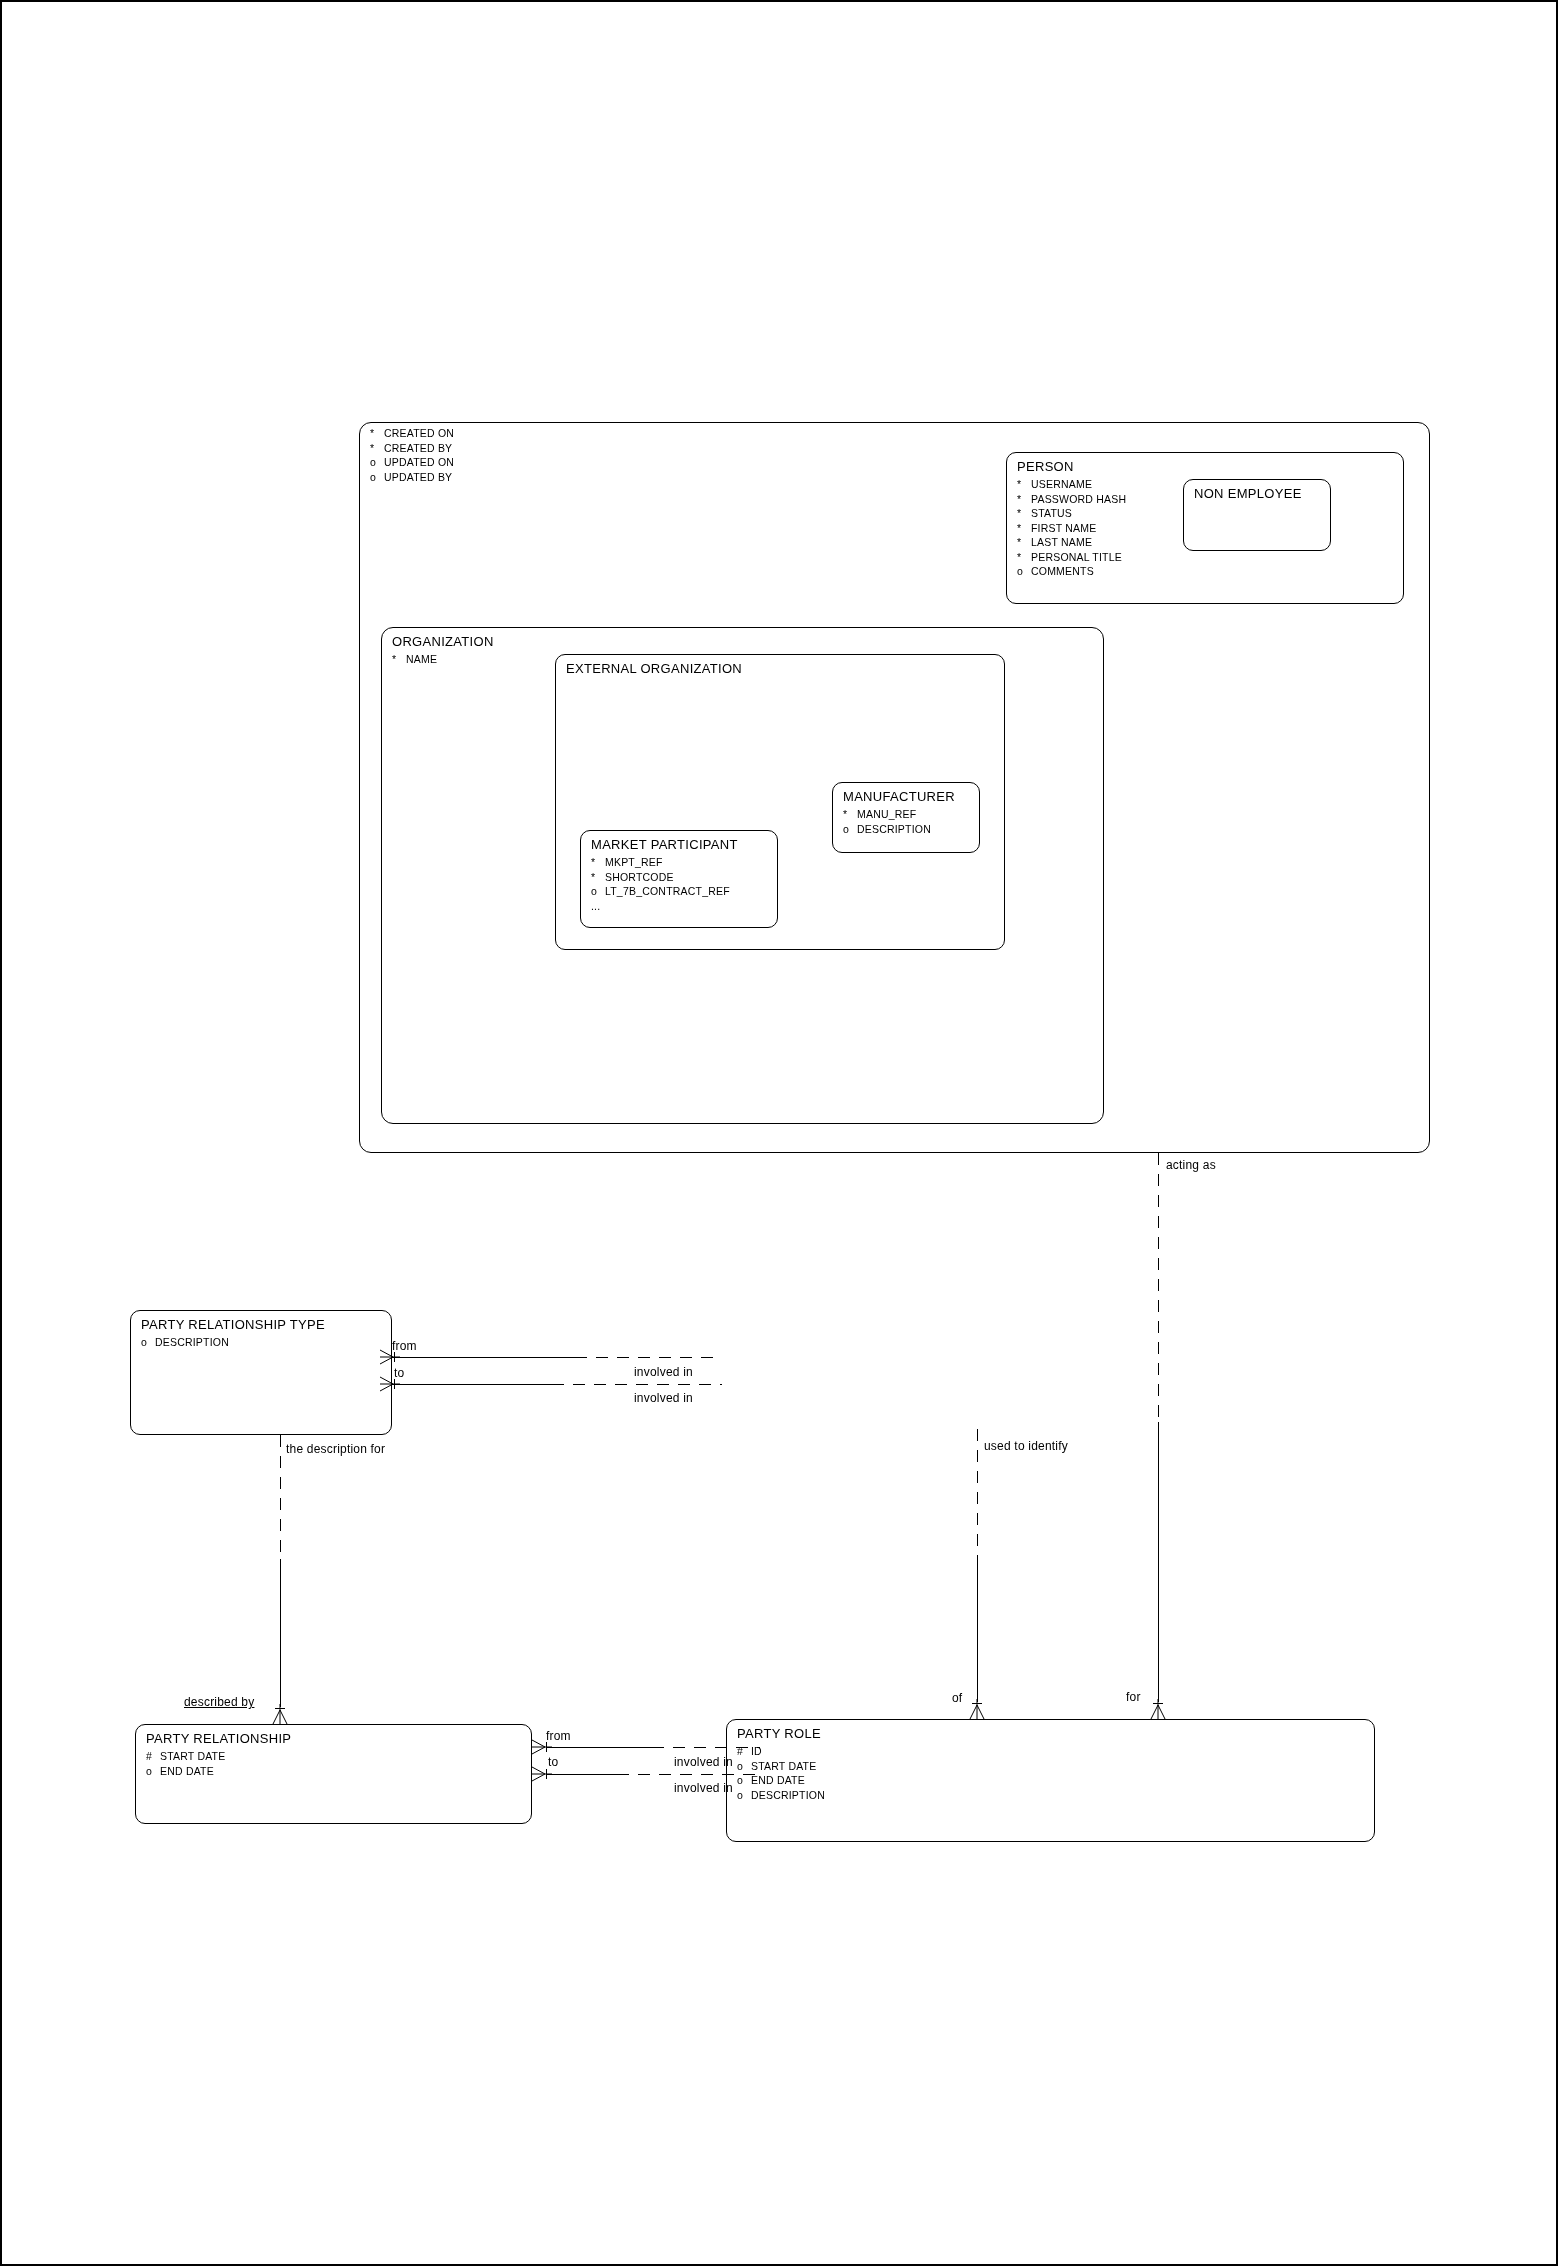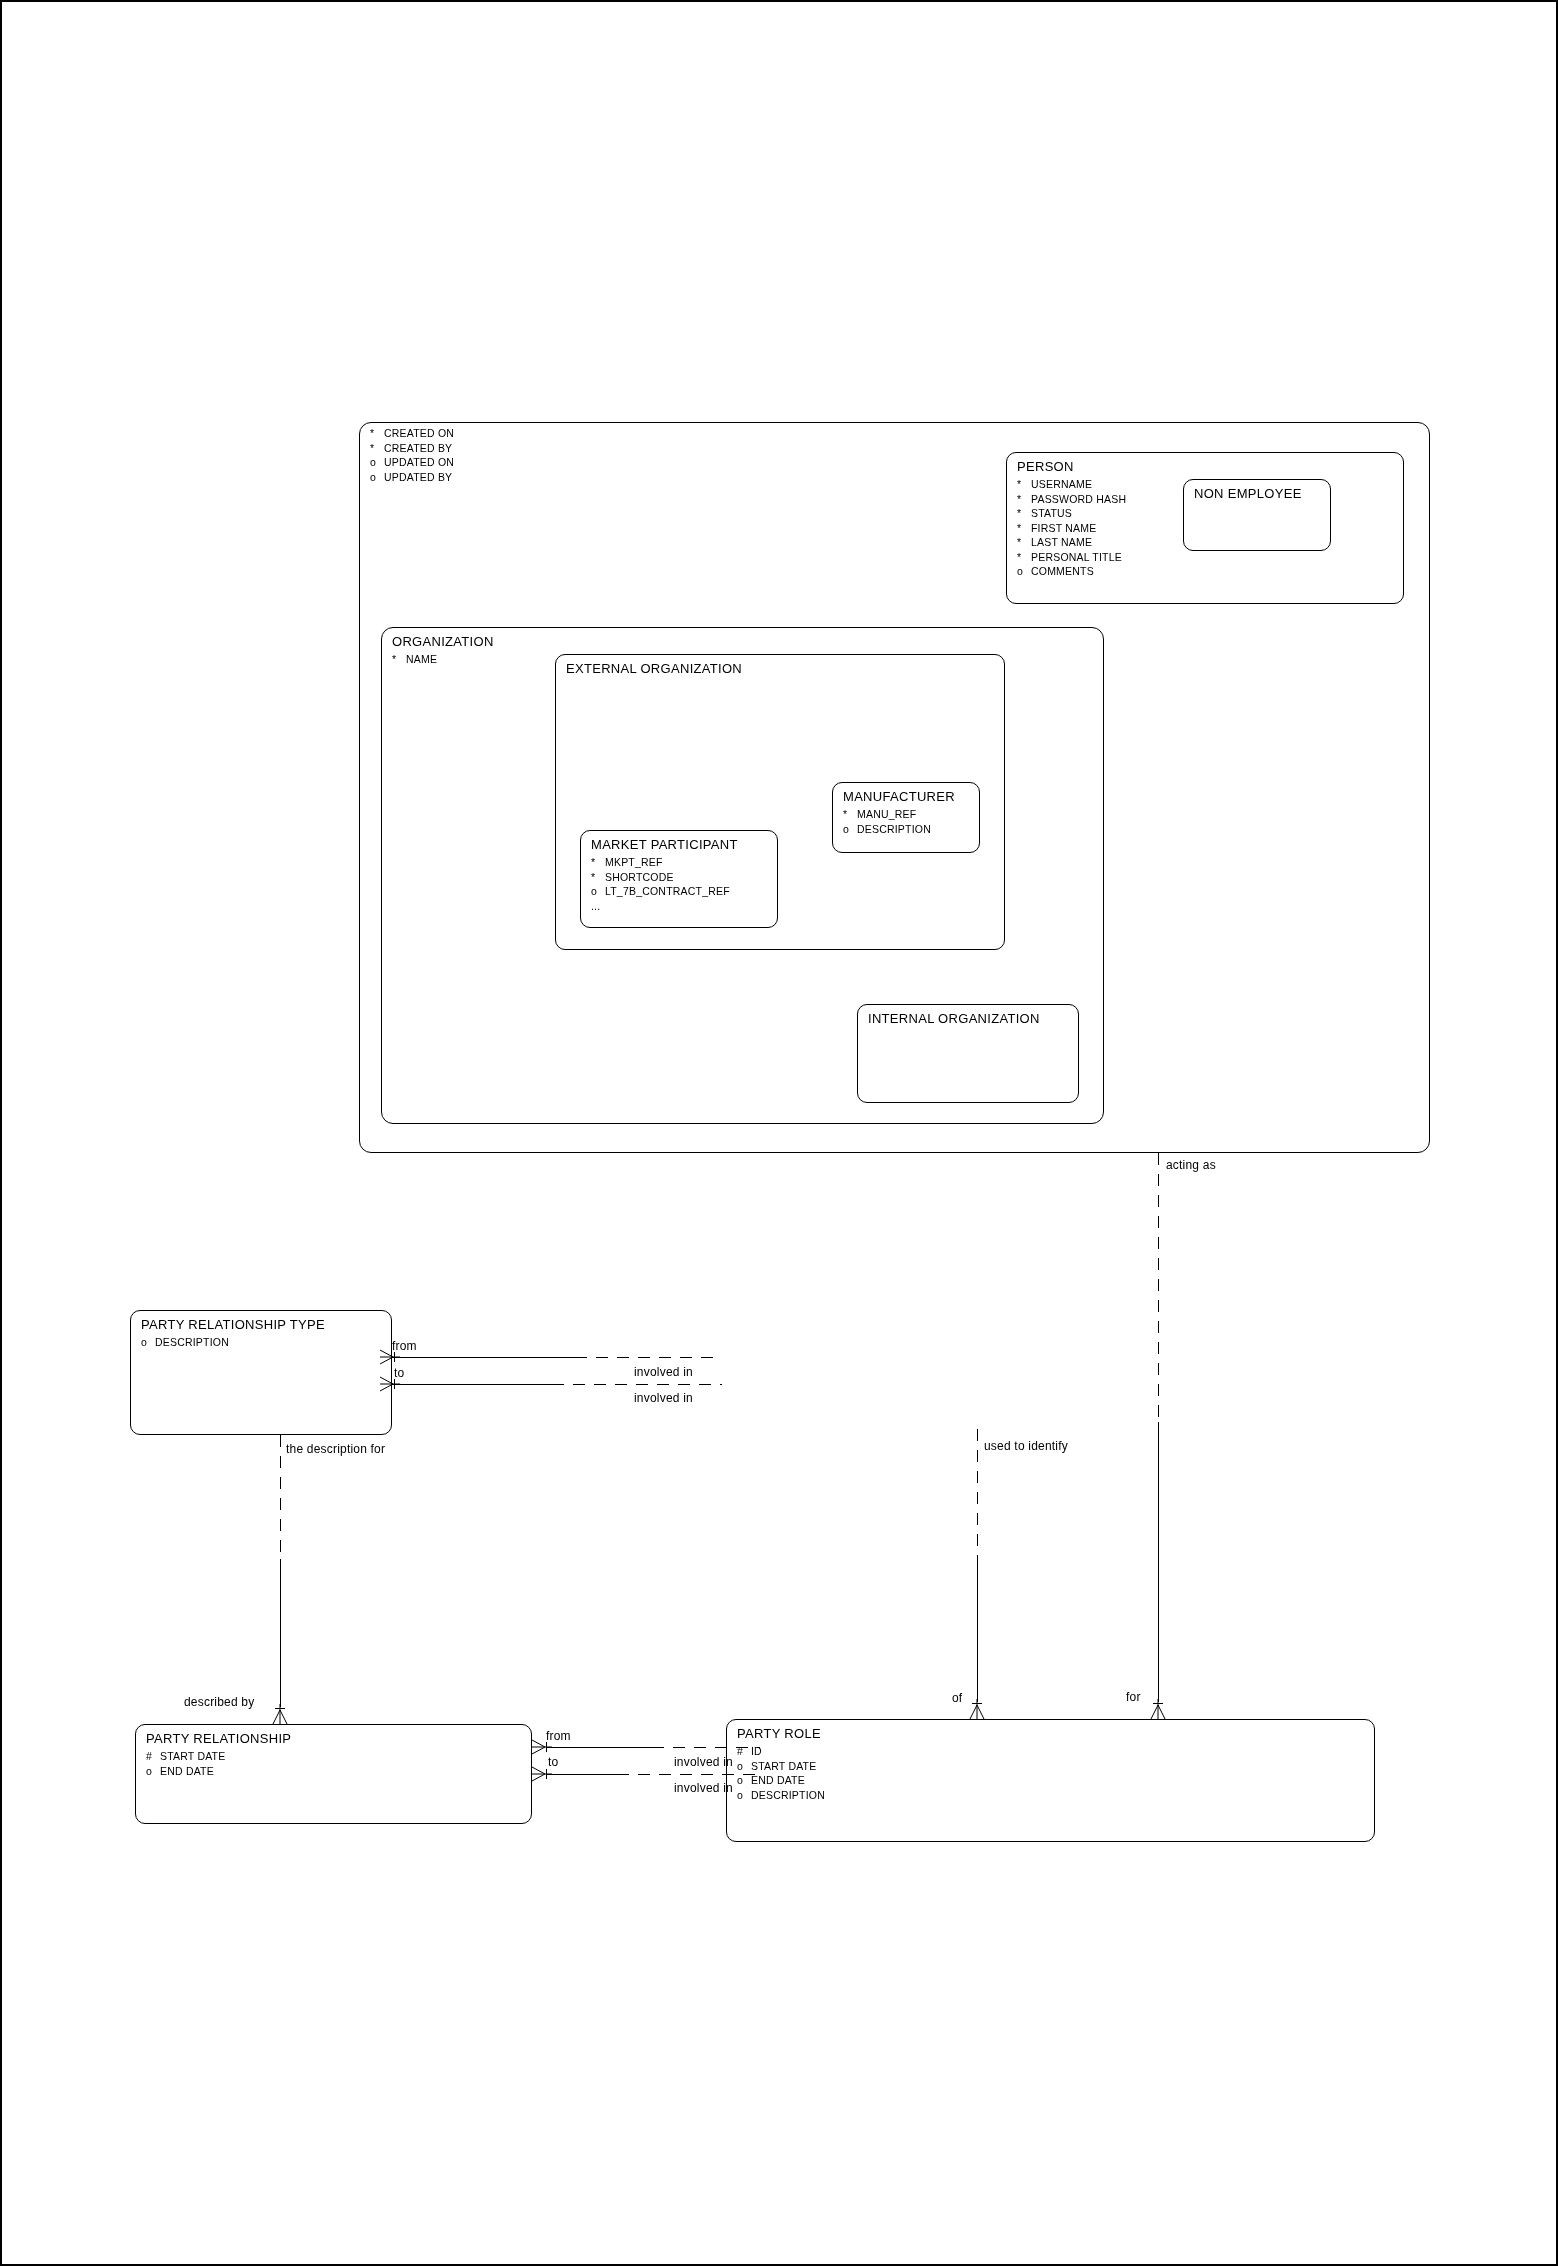--- a/index.html
+++ b/index.html
@@ -173,23 +173,20 @@
           <span class="pfx">o</span>
           <span>LT_7B_CONTRACT_REF</span>
         </div>
         <div class="attr">
           <span class="pfx">...</span>
           <span></span>
         </div>
       </div>
   </div>
 
-  <div class="entity" id="e-intorg">
-    <div class="e-title">INTERNAL ORGANIZATION</div>
-  </div>
 
   <div class="entity" id="e-prtype">
     <div class="e-title">PARTY RELATIONSHIP TYPE</div>
     <div class="attrs">
         <div class="attr">
           <span class="pfx">o</span>
           <span>DESCRIPTION</span>
         </div>
       </div>
   </div>
@@ -299,21 +296,21 @@
   <div class="lbl" style="left:392px;top:1364px;">to</div>
   <div class="lbl" style="left:632px;top:1363px;">involved in</div>
   <div class="lbl" style="left:632px;top:1389px;">involved in</div>
 
   <div class="lbl" style="left:544px;top:1727px;">from</div>
   <div class="lbl" style="left:546px;top:1753px;">to</div>
   <div class="lbl" style="left:672px;top:1753px;">involved in</div>
   <div class="lbl" style="left:672px;top:1779px;">involved in</div>
 
   <div class="lbl" style="left:284px;top:1440px;">the description for</div>
-  <div class="lbl" style="left:182px;top:1693px;">described by</div>
+  <div class="lbl" style="left:182px;top:1693px;text-decoration:underline;">described by</div>
 
   <div class="lbl" style="left:982px;top:1437px;">used to identify</div>
   <div class="lbl" style="left:950px;top:1689px;">of</div>
 
   <div class="lbl" style="left:1164px;top:1156px;">acting as</div>
   <div class="lbl" style="left:1124px;top:1688px;">for</div>
 
 </div>
 
 </body></html>

